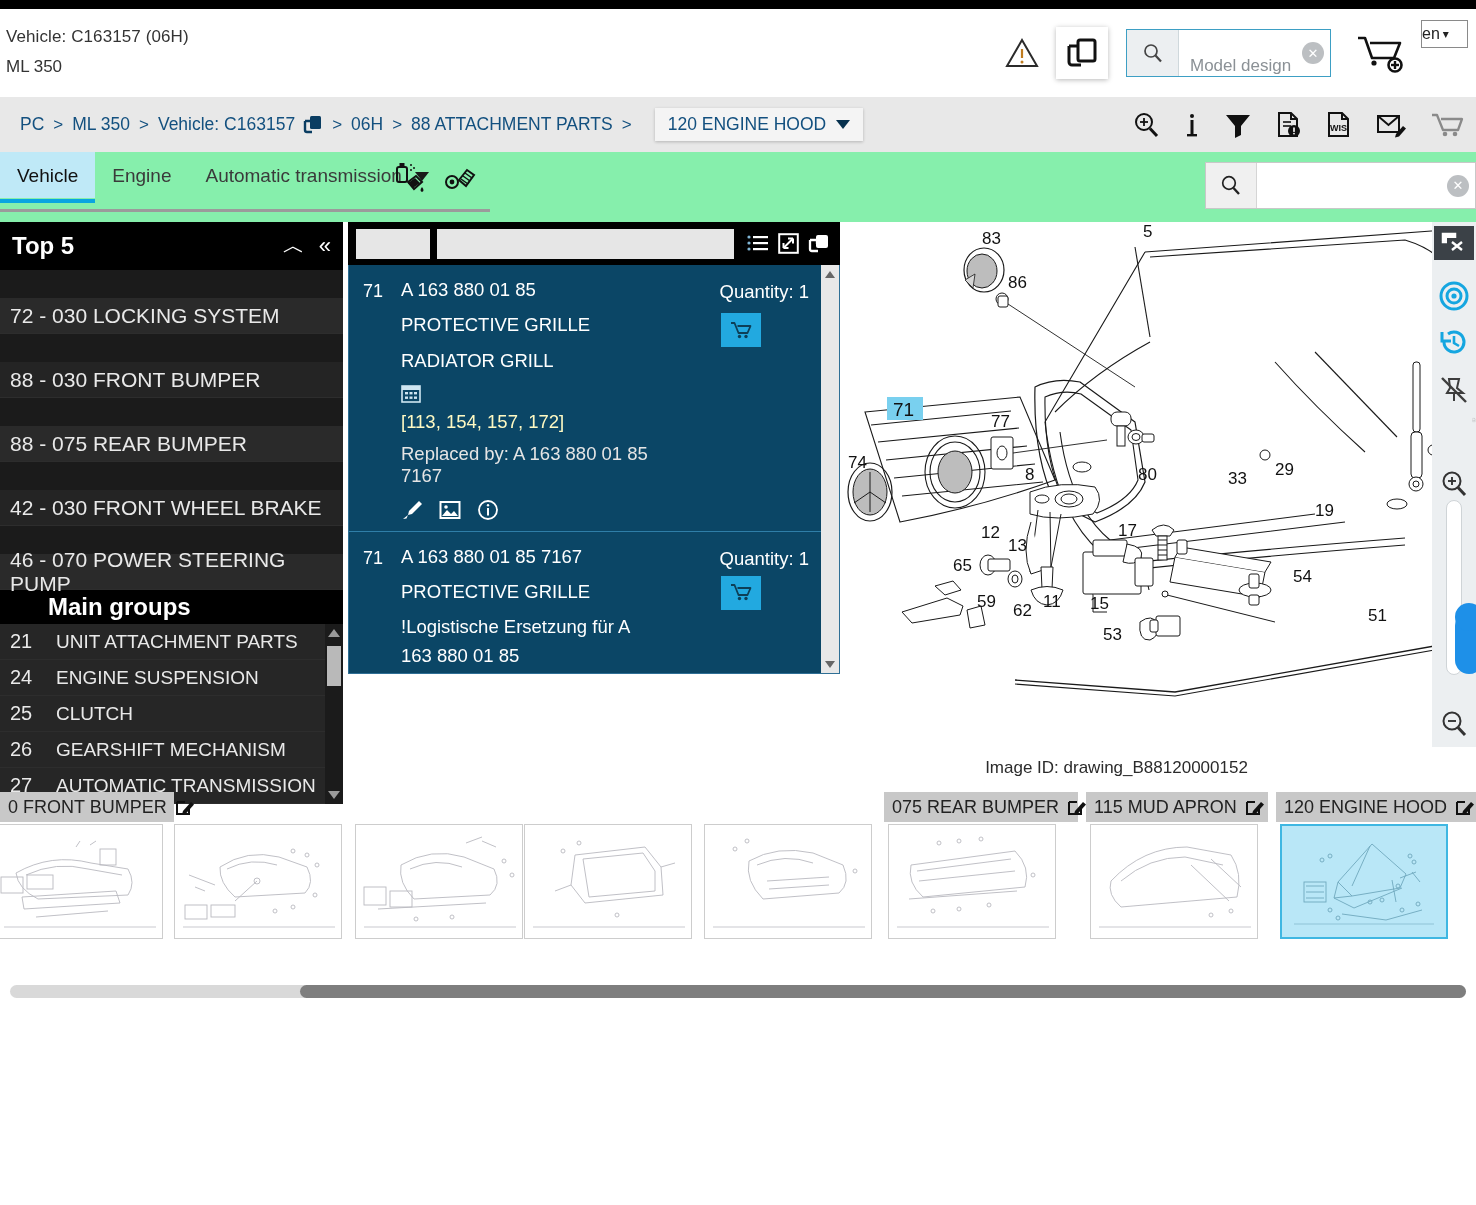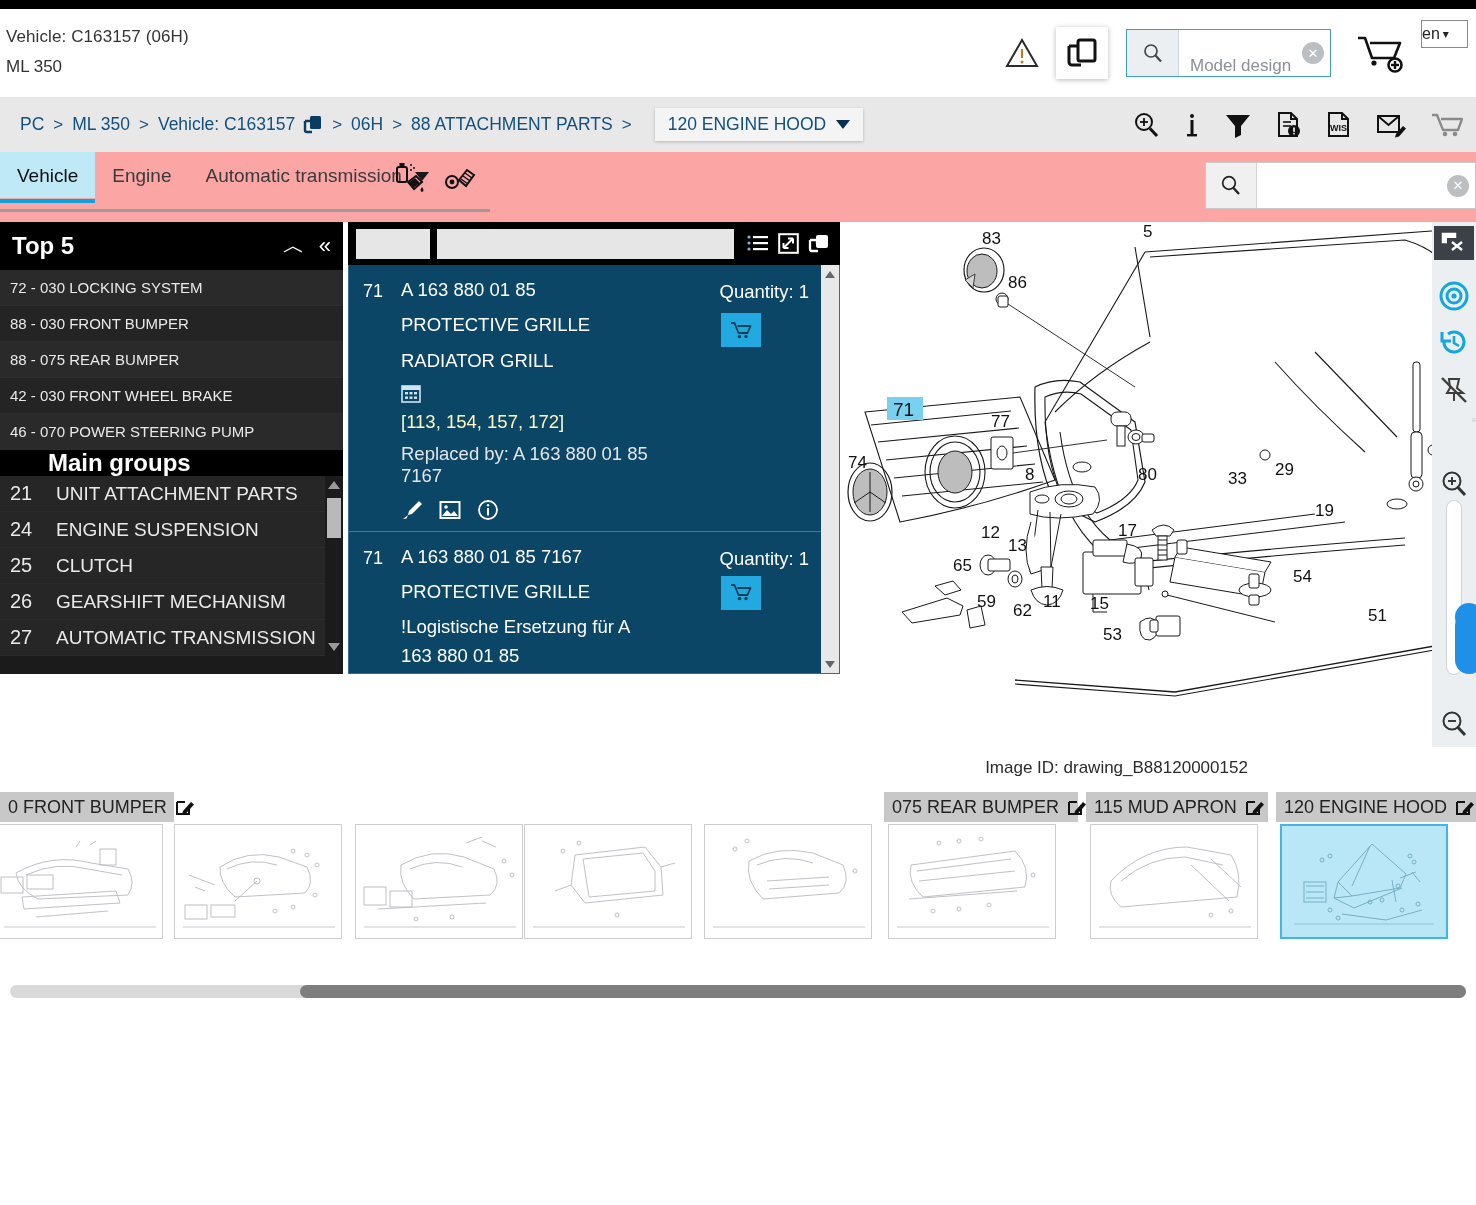--- a/index.html
+++ b/index.html
@@ -51,21 +51,21 @@
   .sep { font-size:17px; color:#13507f; margin:0 9px; }
   .crumb-pill {
     background:#f4f4f4; height:33px; padding:0 13px; display:flex; align-items:center; gap:10px;
     box-shadow:0 1px 3px rgba(0,0,0,.22); margin-left:14px;
   }
   .crumb-pill span.t { font-size:17.5px; color:#13507f; }
   .caret-dn { width:0;height:0;border-left:7px solid transparent;border-right:7px solid transparent;border-top:9px solid #06304d; }
   .crumb-tools { position:absolute; right:12px; top:0; height:55px; display:flex; align-items:center; gap:24px; }
 
   
-  .tabrow { position:absolute; left:0; top:152px; width:1476px; height:70px; background:#fca5a5; }
+  .tabrow { position:absolute; left:0; top:152px; width:1476px; height:70px; background:#86efac; }
   .tabs { position:absolute; left:0; top:0; display:flex; align-items:flex-start; height:60px; }
   .tab { padding:13px 17px 11px; font-size:19px; color:#3a3a3a; white-space:nowrap; position:relative; }
   .tab.active { background:#bfe9f7; color:#111; }
   .tab.active:after { content:""; position:absolute; left:0; right:0; bottom:-5px; height:4px; background:#0aa5e0; }
   .tab .cd { display:inline-block; width:0;height:0;border-left:7px solid transparent;border-right:7px solid transparent;border-top:9px solid #1a1a1a; margin-left:8px; vertical-align:middle;}
   .tab-icons { position:absolute; left:392px; top:10px; display:flex; gap:17px; align-items:center; }
   .tab-underline { position:absolute; left:0; top:57px; width:490px; height:3px; background:#9b9b9b; }
   .tabrow-search {
     position:absolute; right:0; top:10px; width:271px; height:47px; border:1px solid #c8c8c8; background:#fff; display:flex;
   }
@@ -73,22 +73,22 @@
   .tabrow-search .sb-field { flex:1; position:relative; }
 
   
   .leftpanel { position:absolute; left:0; top:222px; width:343px; height:452px; background:#1b1b1b; }
   .lp-header {
     height:48px; background:#000; display:flex; align-items:center; padding:0 12px; color:#fff;
   }
   .lp-header .ttl { font-size:24px; font-weight:bold; flex:1; }
   .chev-up, .chev-left2 { color:#fff; font-size:22px; margin-left:14px; }
   .lp-item {
-    height:36px; display:flex; align-items:center; padding:0 10px; color:#e9e9e9; font-size:15px;
-    border-bottom:1px solid #2d2d2d; background:#2a2a2a;
+    height:36px; display:flex; align-items:center; padding:0 10px; color:#e9e9e9; font-size:21px;
+    border-bottom:1px solid #2d2d2d; background:#2a2a2a;margin-top:28px;
   }
   .lp-item.alt { background:#242424; }
   .mg-item { display:flex; align-items:center; height:36px; border-bottom:1px solid #2d2d2d; background:#262626; padding:0 10px; }
   .mg-item .num { width:46px; color:#e9e9e9; font-size:20px; }
   .mg-item .nm  { color:#e9e9e9; font-size:19px; }
   .mg-list { position:relative; height:180px; overflow:hidden; }
   .mg-scroll { position:absolute; right:0; top:0; width:18px; height:180px; background:#1b1b1b; }
   .mg-thumb { position:absolute; right:2px; top:22px; width:14px; height:40px; background:#b9b9b9; }
   .mg-arrow { position:absolute; right:3px; width:0;height:0; border-left:6px solid transparent;border-right:6px solid transparent; }
   .mg-arrow.up { top:5px; border-bottom:8px solid #9a9a9a; }
@@ -349,21 +349,21 @@
     <div class="lp-item">
         <span>88 - 075 REAR BUMPER</span>
       </div>
     <div class="lp-item alt">
         <span>42 - 030 FRONT WHEEL BRAKE</span>
       </div>
     <div class="lp-item">
         <span>46 - 070 POWER STEERING PUMP</span>
       </div>
 
-    <div class="lp-header" style="height:26px;padding-left:48px;">
+    <div class="lp-header" style="height:34px;padding-left:48px;">
       <span class="ttl">Main groups</span>
     </div>
 
     <div class="mg-list">
       <div class="mg-item">
         <span class="num">21</span>
         <span class="nm">UNIT ATTACHMENT PARTS</span>
       </div>
       <div class="mg-item">
         <span class="num">24</span>

